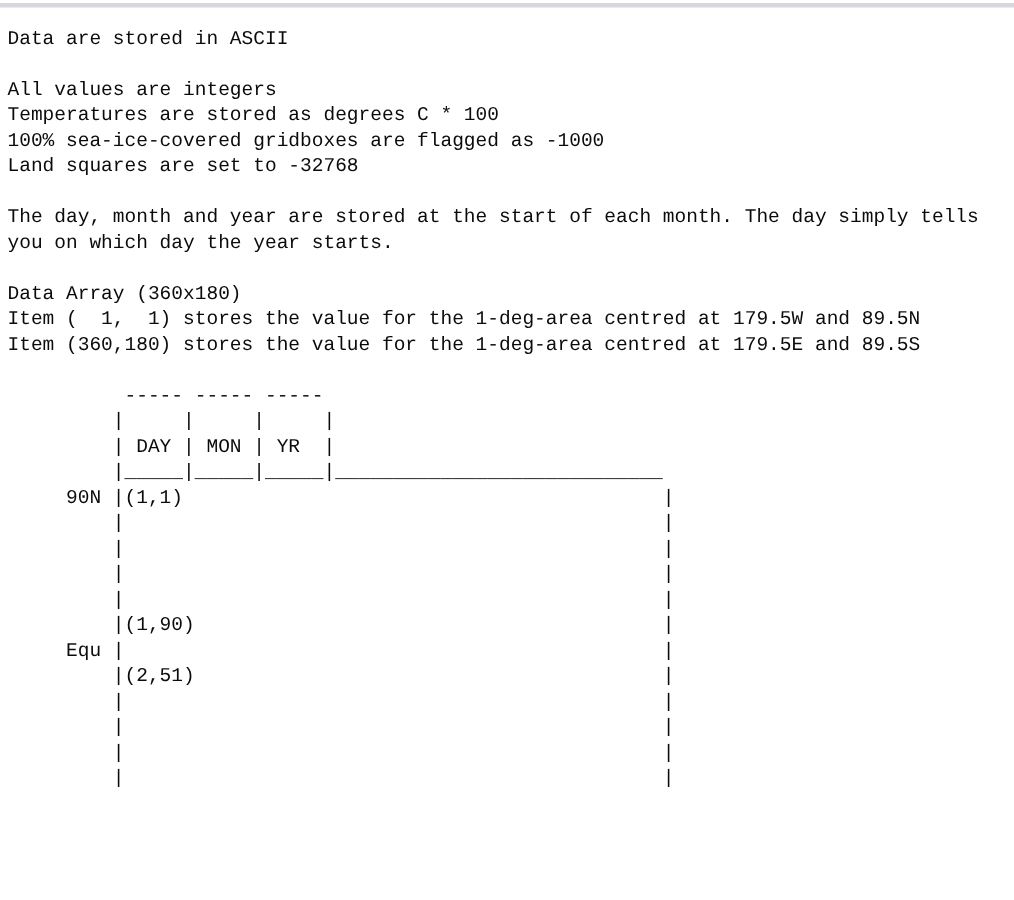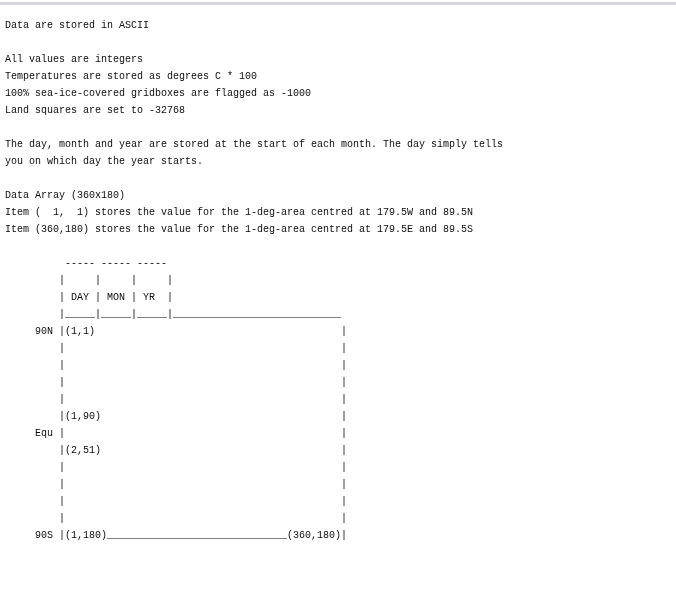--- a/index.html
+++ b/index.html
@@ -14,21 +14,21 @@
     position: absolute;
     top: 2px; left: 0; right: 0;
     height: 3px;
     background: #d7d7df;
   }
   .doc {
     position: absolute;
     top: 17px;
     left: 5px;
     font-family: "Liberation Mono", "DejaVu Sans Mono", monospace;
-    font-size: 10px;
+    font-size: 13px;
     line-height: 17px;
     color: #0b0b0b;
   }
   .line {
     white-space: pre;
     height: 17px;
   }
 </style>
 </head>
 <body>
@@ -62,15 +62,14 @@
     <div class="line">         |                                              |</div>
     <div class="line">         |                                              |</div>
     <div class="line">         |                                              |</div>
     <div class="line">         |(1,90)                                        |</div>
     <div class="line">     Equ |                                              |</div>
     <div class="line">         |(2,51)                                        |</div>
     <div class="line">         |                                              |</div>
     <div class="line">         |                                              |</div>
     <div class="line">         |                                              |</div>
     <div class="line">         |                                              |</div>
-    <div class="line">     90S |(1,180)______________________________(360,180)|</div>
   </div>
 </div>
 
 </body></html>

